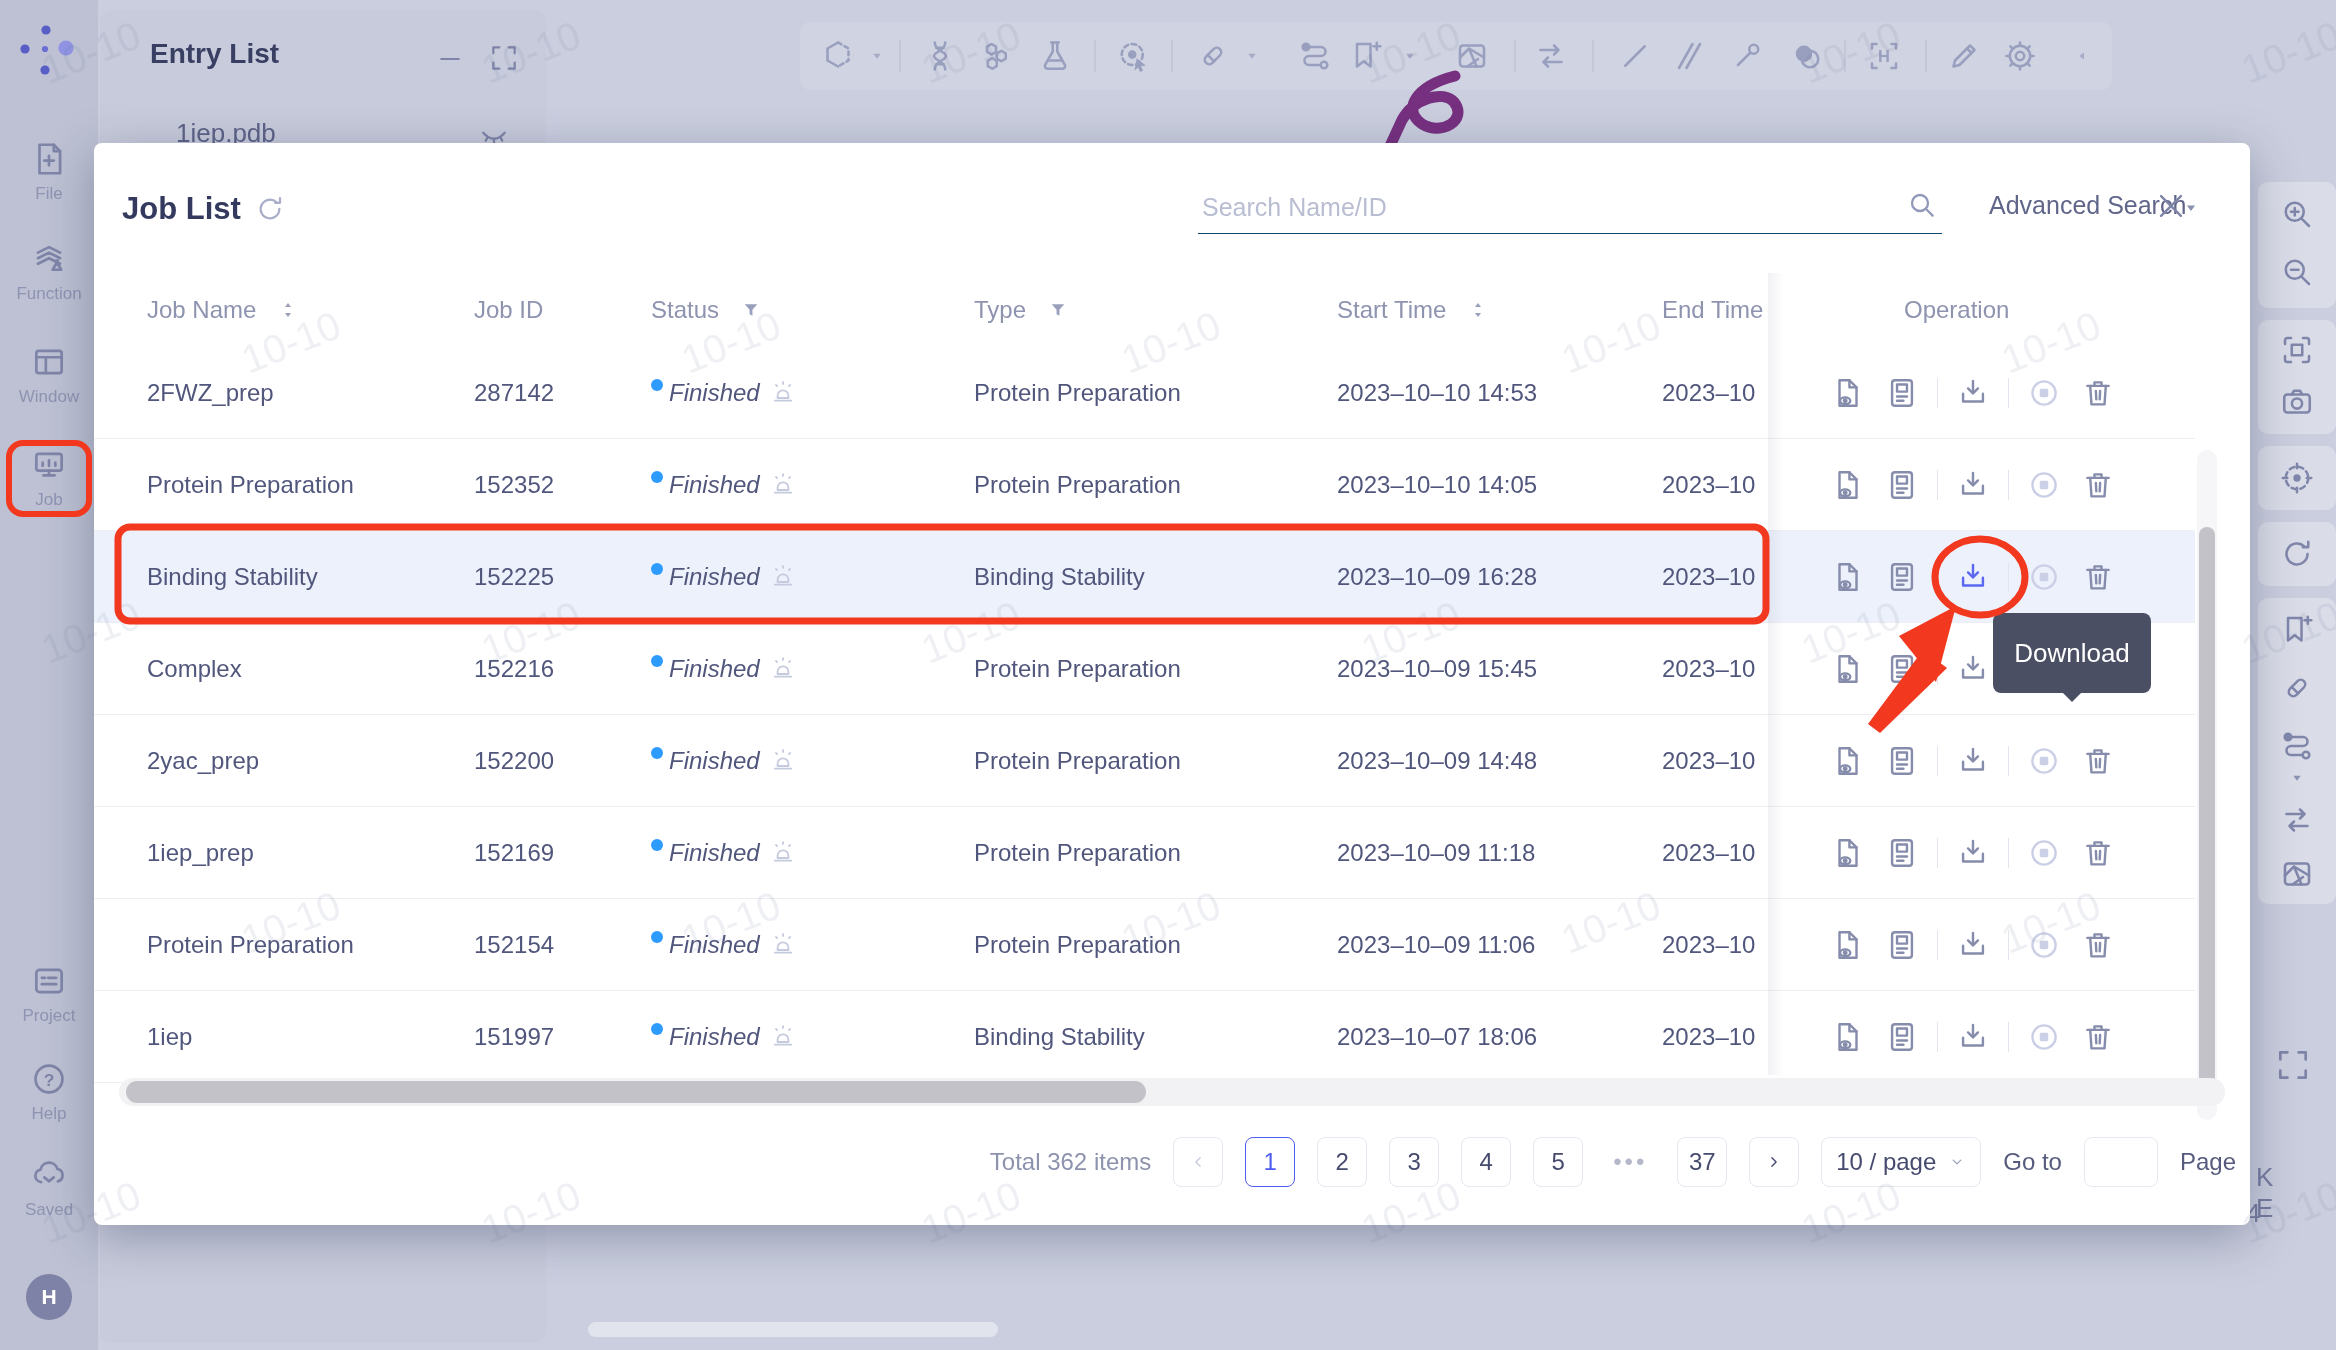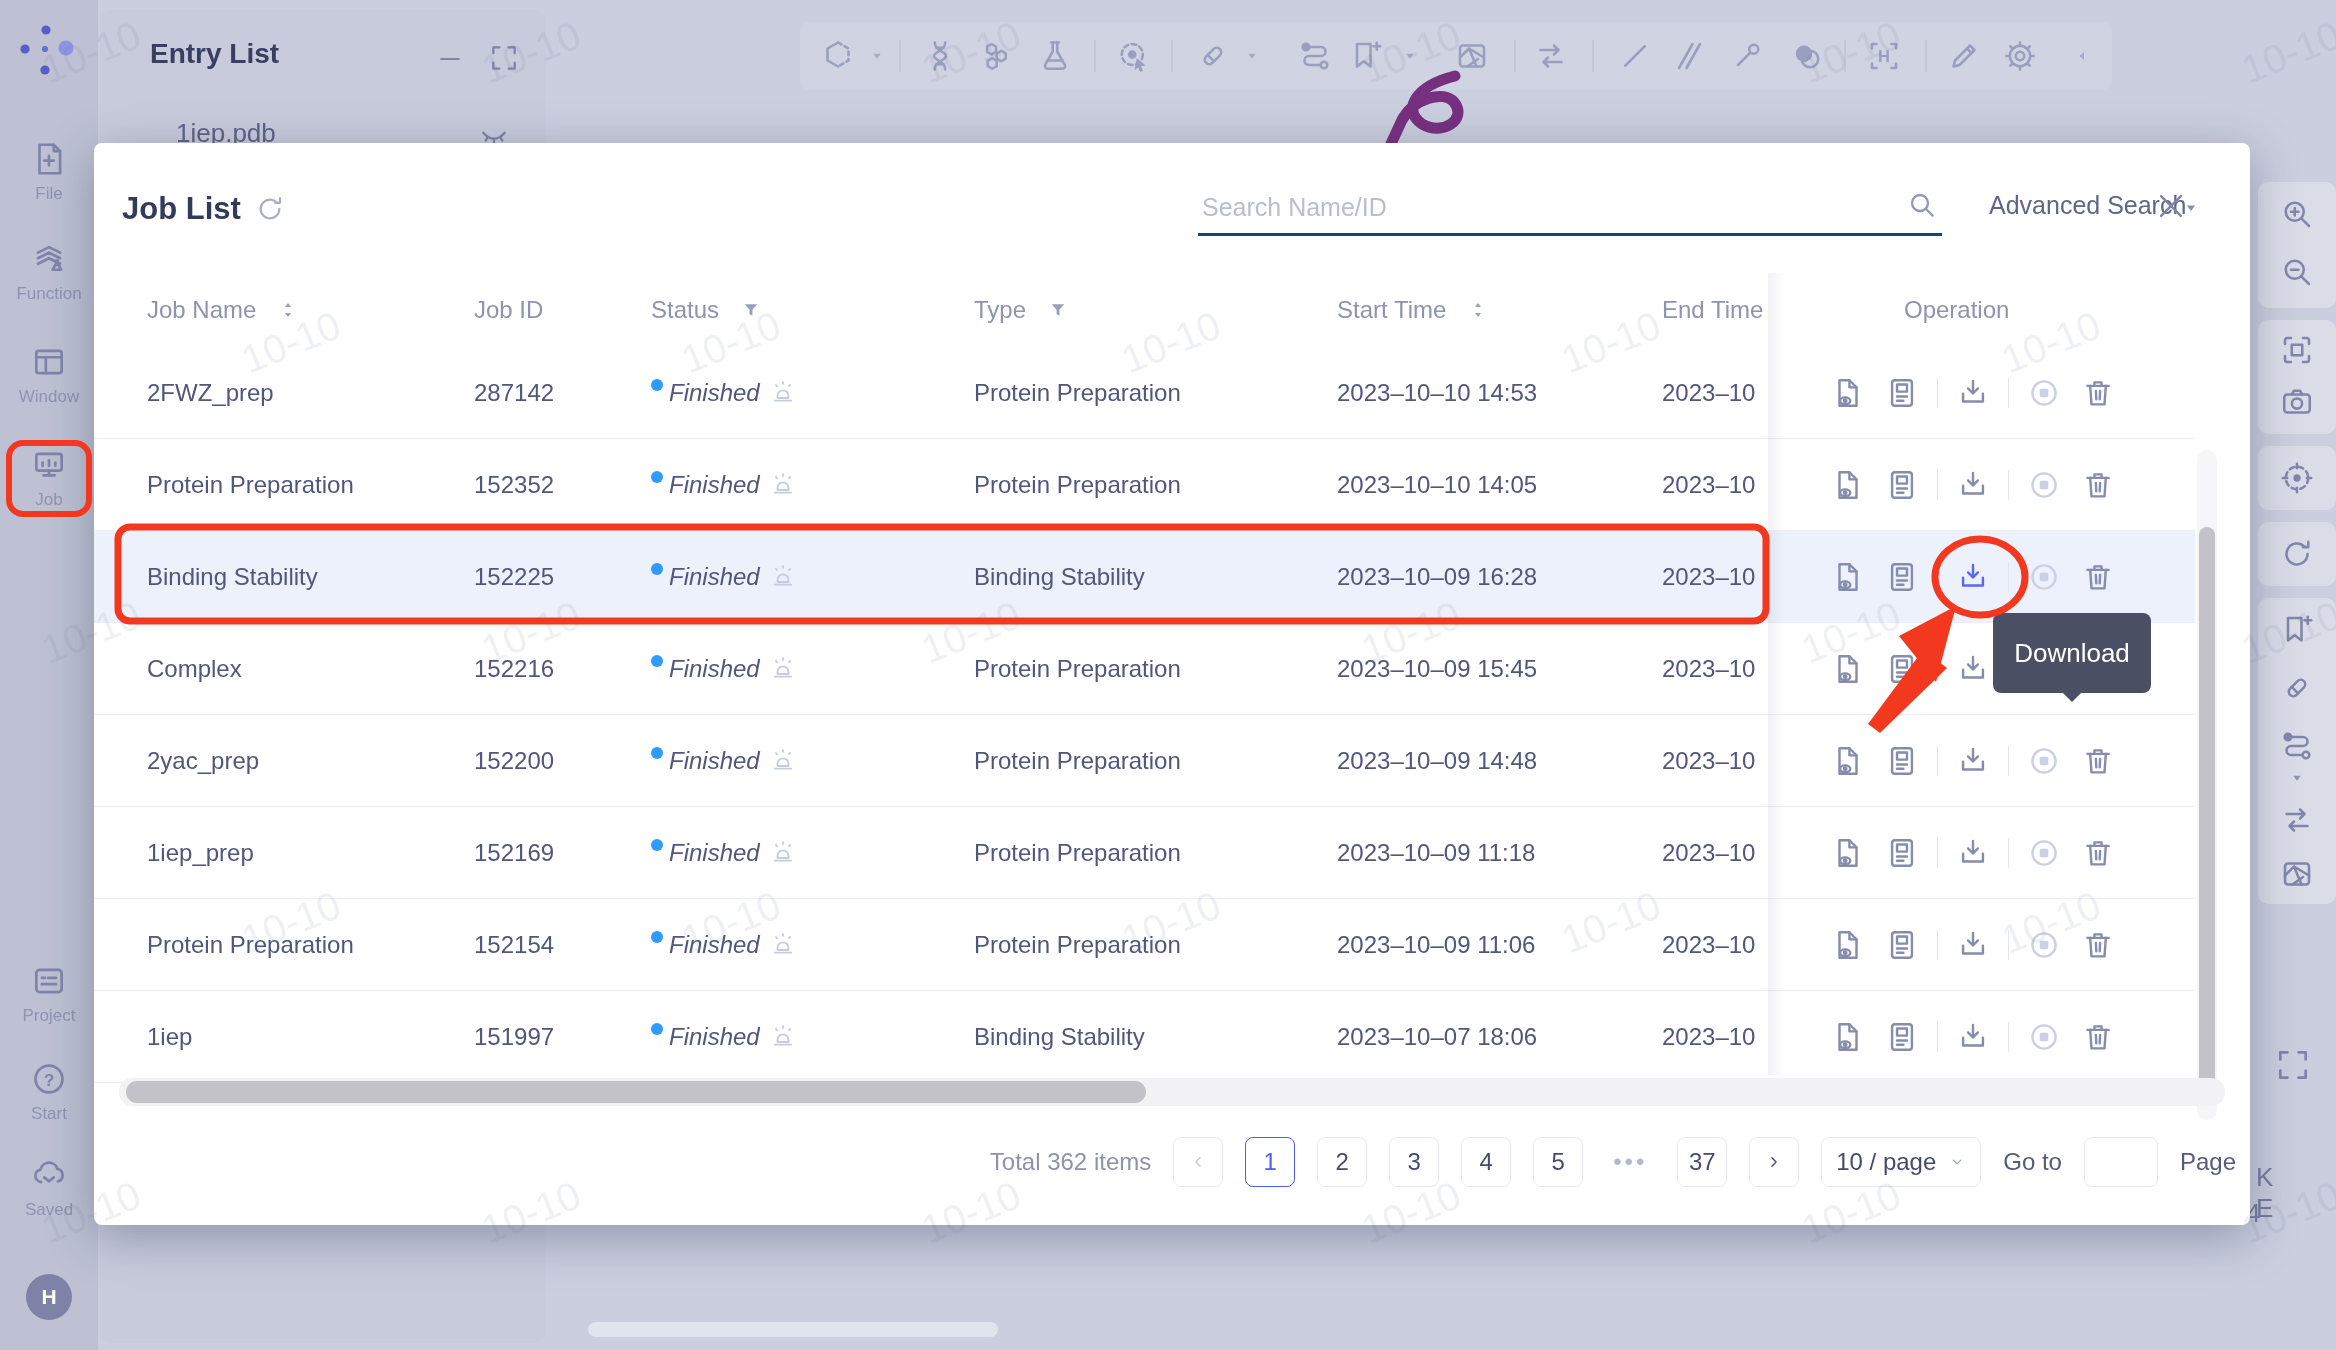--- a/index.html
+++ b/index.html
@@ -47,21 +47,21 @@
   .rt-caret{position:absolute;left:50%;transform:translateX(-50%);width:16px;height:16px;color:#8d93b3;cursor:pointer;}
   #fullscreen-icon{left:2274px;top:1046px;width:38px;height:38px;color:#7f85a8;z-index:3;cursor:pointer;}
   #seq-letters{left:2256px;top:1162px;font-size:26px;letter-spacing:16px;color:#767ca0;z-index:3;}
   #seq-number{left:2246px;top:1198px;font-size:26px;color:#767ca0;z-index:3;}
 
   
   #job-modal{left:94px;top:143px;width:2156px;height:1082px;background:#ffffff;border-radius:8px;
              box-shadow:0 12px 48px rgba(40,45,80,0.35);z-index:10;}
   #modal-title{left:28px;top:48px;font-size:31px;font-weight:bold;color:#343a5e;}
   #refresh-btn{left:160px;top:50px;width:32px;height:32px;color:#a9aec8;cursor:pointer;}
-  #search-box{left:1104px;top:36px;width:744px;height:54px;border-bottom:3px solid #0c4a6e;}
+  #search-box{left:1104px;top:36px;width:744px;height:54px;border-bottom:1px solid #0c4a6e;}
   #search-input{position:absolute;left:2px;top:6px;width:690px;height:42px;border:0;outline:none;
                 font-size:25px;color:#51567c;background:transparent;}
   #search-input::placeholder{color:#b9bdd2;}
   #search-icon{position:absolute;right:4px;top:10px;width:32px;height:32px;color:#9298b8;cursor:pointer;}
   #adv-search{left:1895px;top:48px;font-size:25px;color:#60658a;cursor:pointer;}
   #adv-caret{left:2088px;top:56px;width:18px;height:18px;color:#8a90b0;cursor:pointer;}
   #modal-close{left:2060px;top:46px;width:34px;height:34px;color:#7e84a6;cursor:pointer;}
 
   
   #thead{left:0;top:130px;width:2101px;height:74px;border-bottom:1px solid #e6e8f0;}
@@ -188,21 +188,21 @@
             </g>
           </svg>
         </span><span class="side-label">Project</span></div>
       <div class="side-item" style="top: 1060px;"><span class="icon" style="width: 38px; height: 38px;">
           <svg viewBox="0 0 24 24" width="100%" height="100%">
             <g fill="none" stroke="currentColor" stroke-width="1.7" stroke-linecap="round" stroke-linejoin="round">
               <circle cx="12" cy="12" r="8.5"></circle>
             </g>
             <text x="12" y="16.2" font-size="11" font-weight="bold" text-anchor="middle" fill="currentColor">?</text>
           </svg>
-        </span><span class="side-label">Start</span></div>
+        </span><span class="side-label">Help</span></div>
       <div class="side-item" style="top: 1156px;"><span class="icon" style="width: 38px; height: 38px;">
           <svg viewBox="0 0 24 24" width="100%" height="100%">
             <g fill="none" stroke="currentColor" stroke-width="1.7" stroke-linecap="round" stroke-linejoin="round">
               <path d="M7 16.5a4 4 0 0 1-.4-7.9A5.5 5.5 0 0 1 17.3 8.2 4 4 0 0 1 17.6 16"></path>
               <path d="M9 13.5l3 2.5 3-2.5"></path>
             </g>
           </svg>
         </span><span class="side-label">Saved</span></div>
     </div>
   <div class="abs" id="avatar">H</div>

